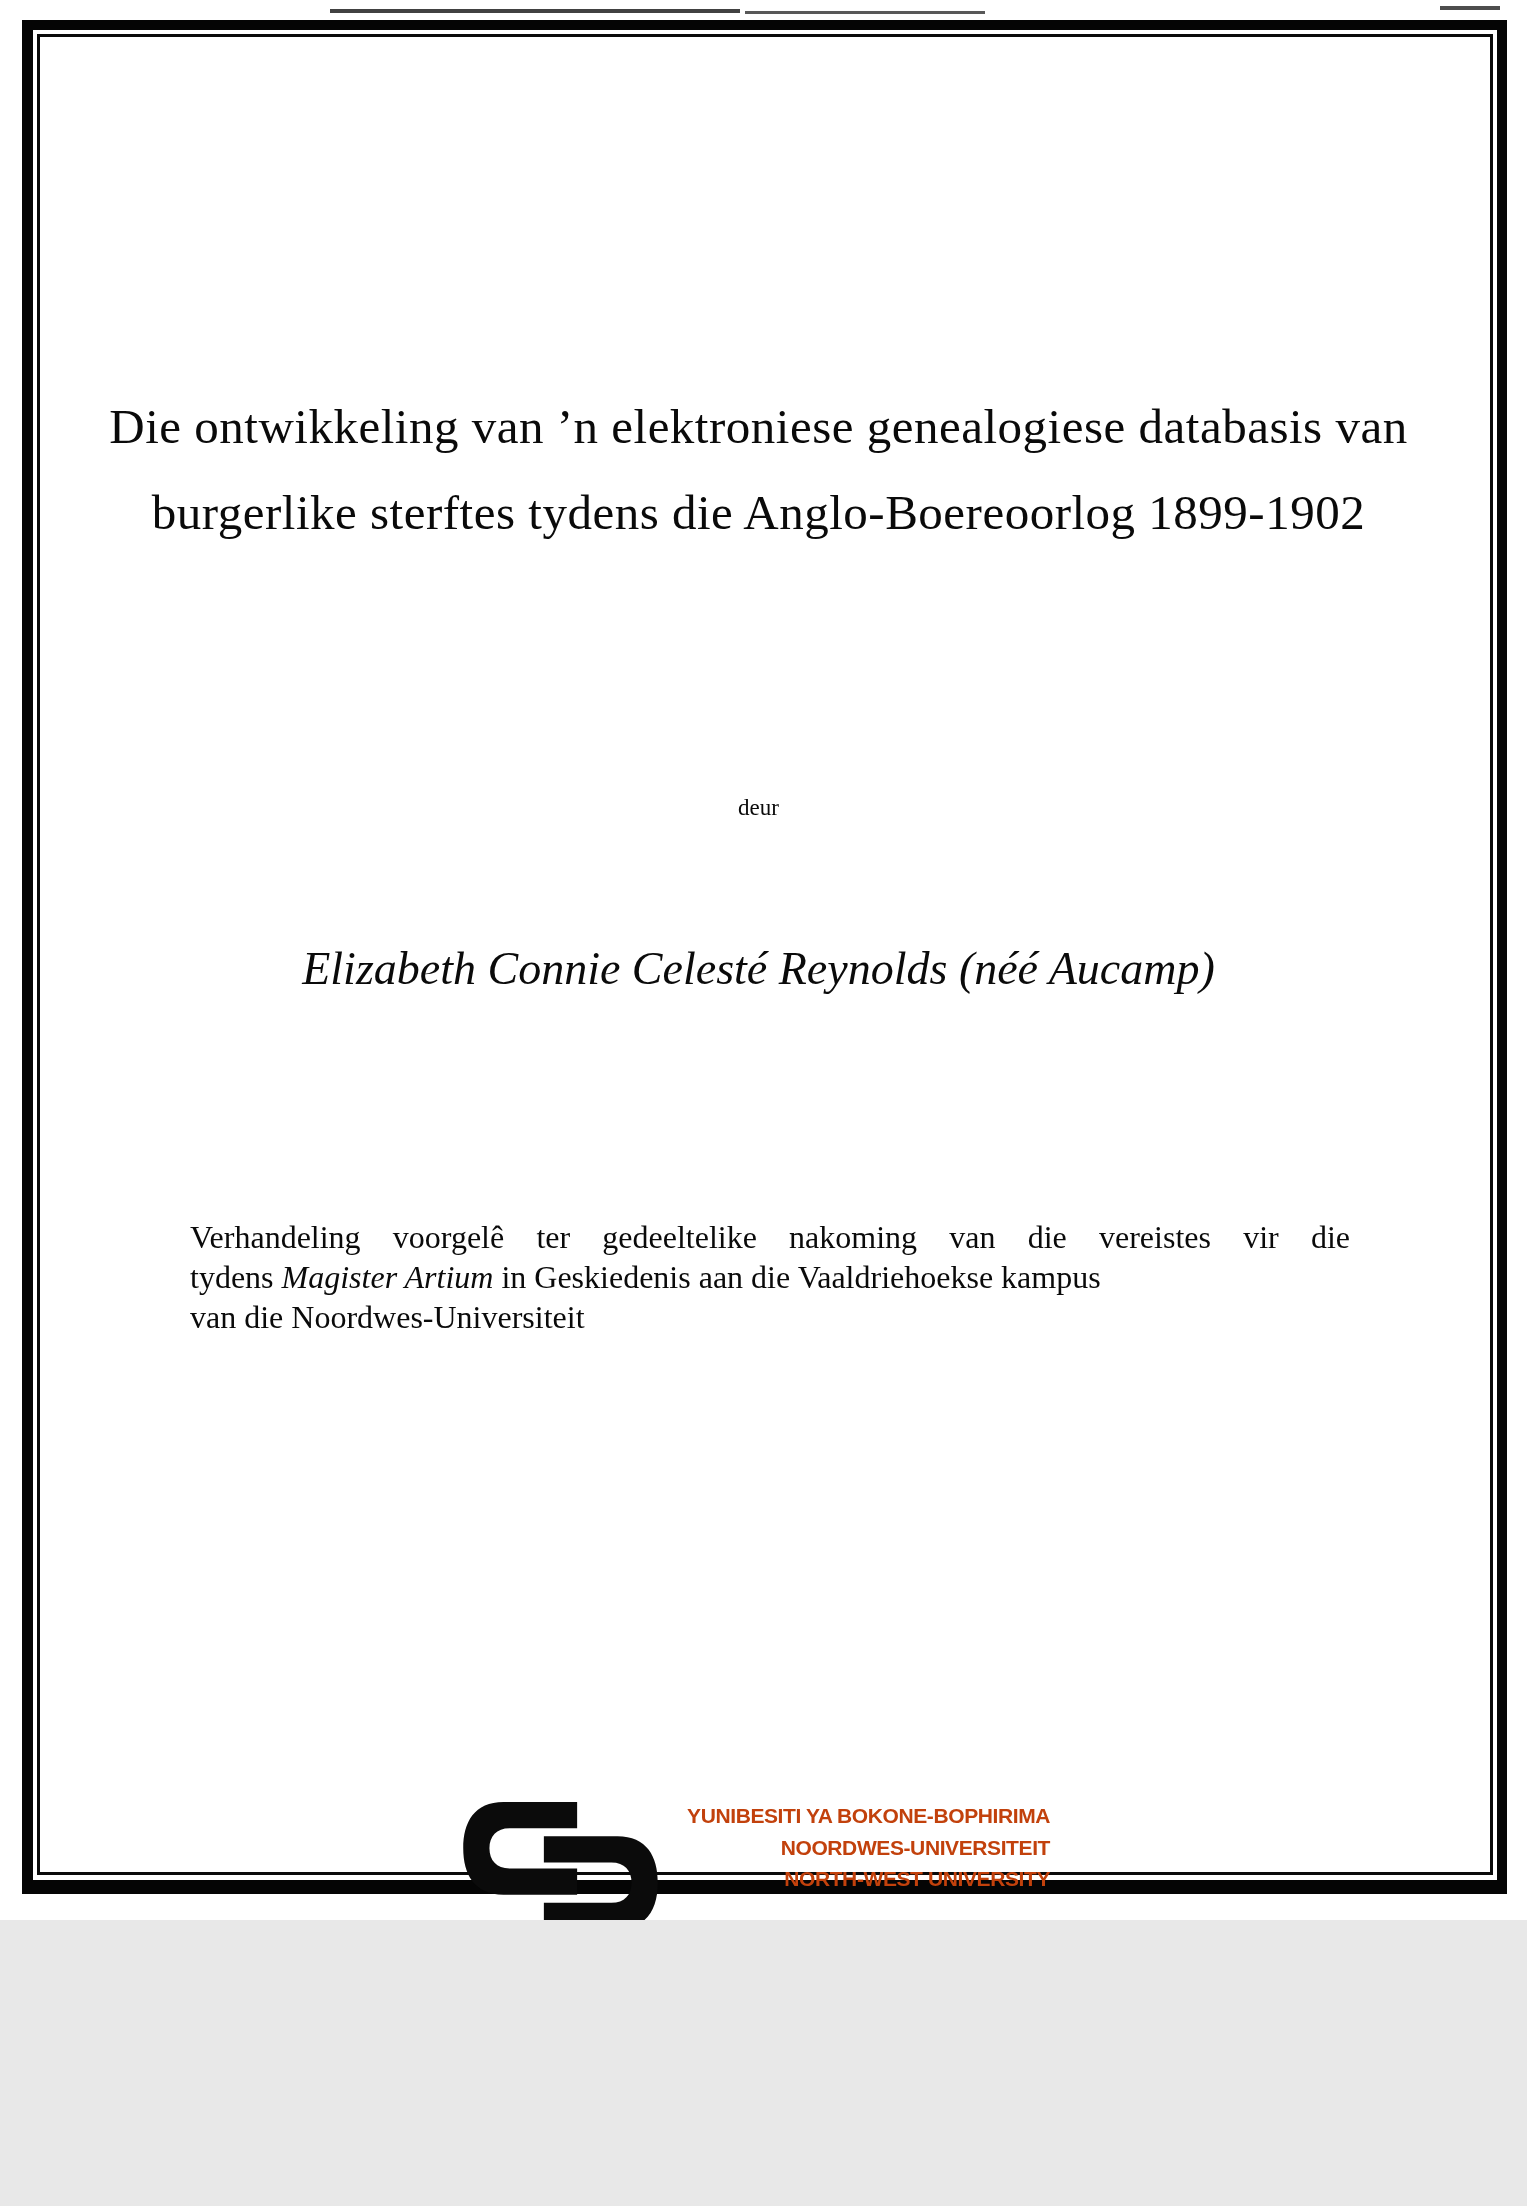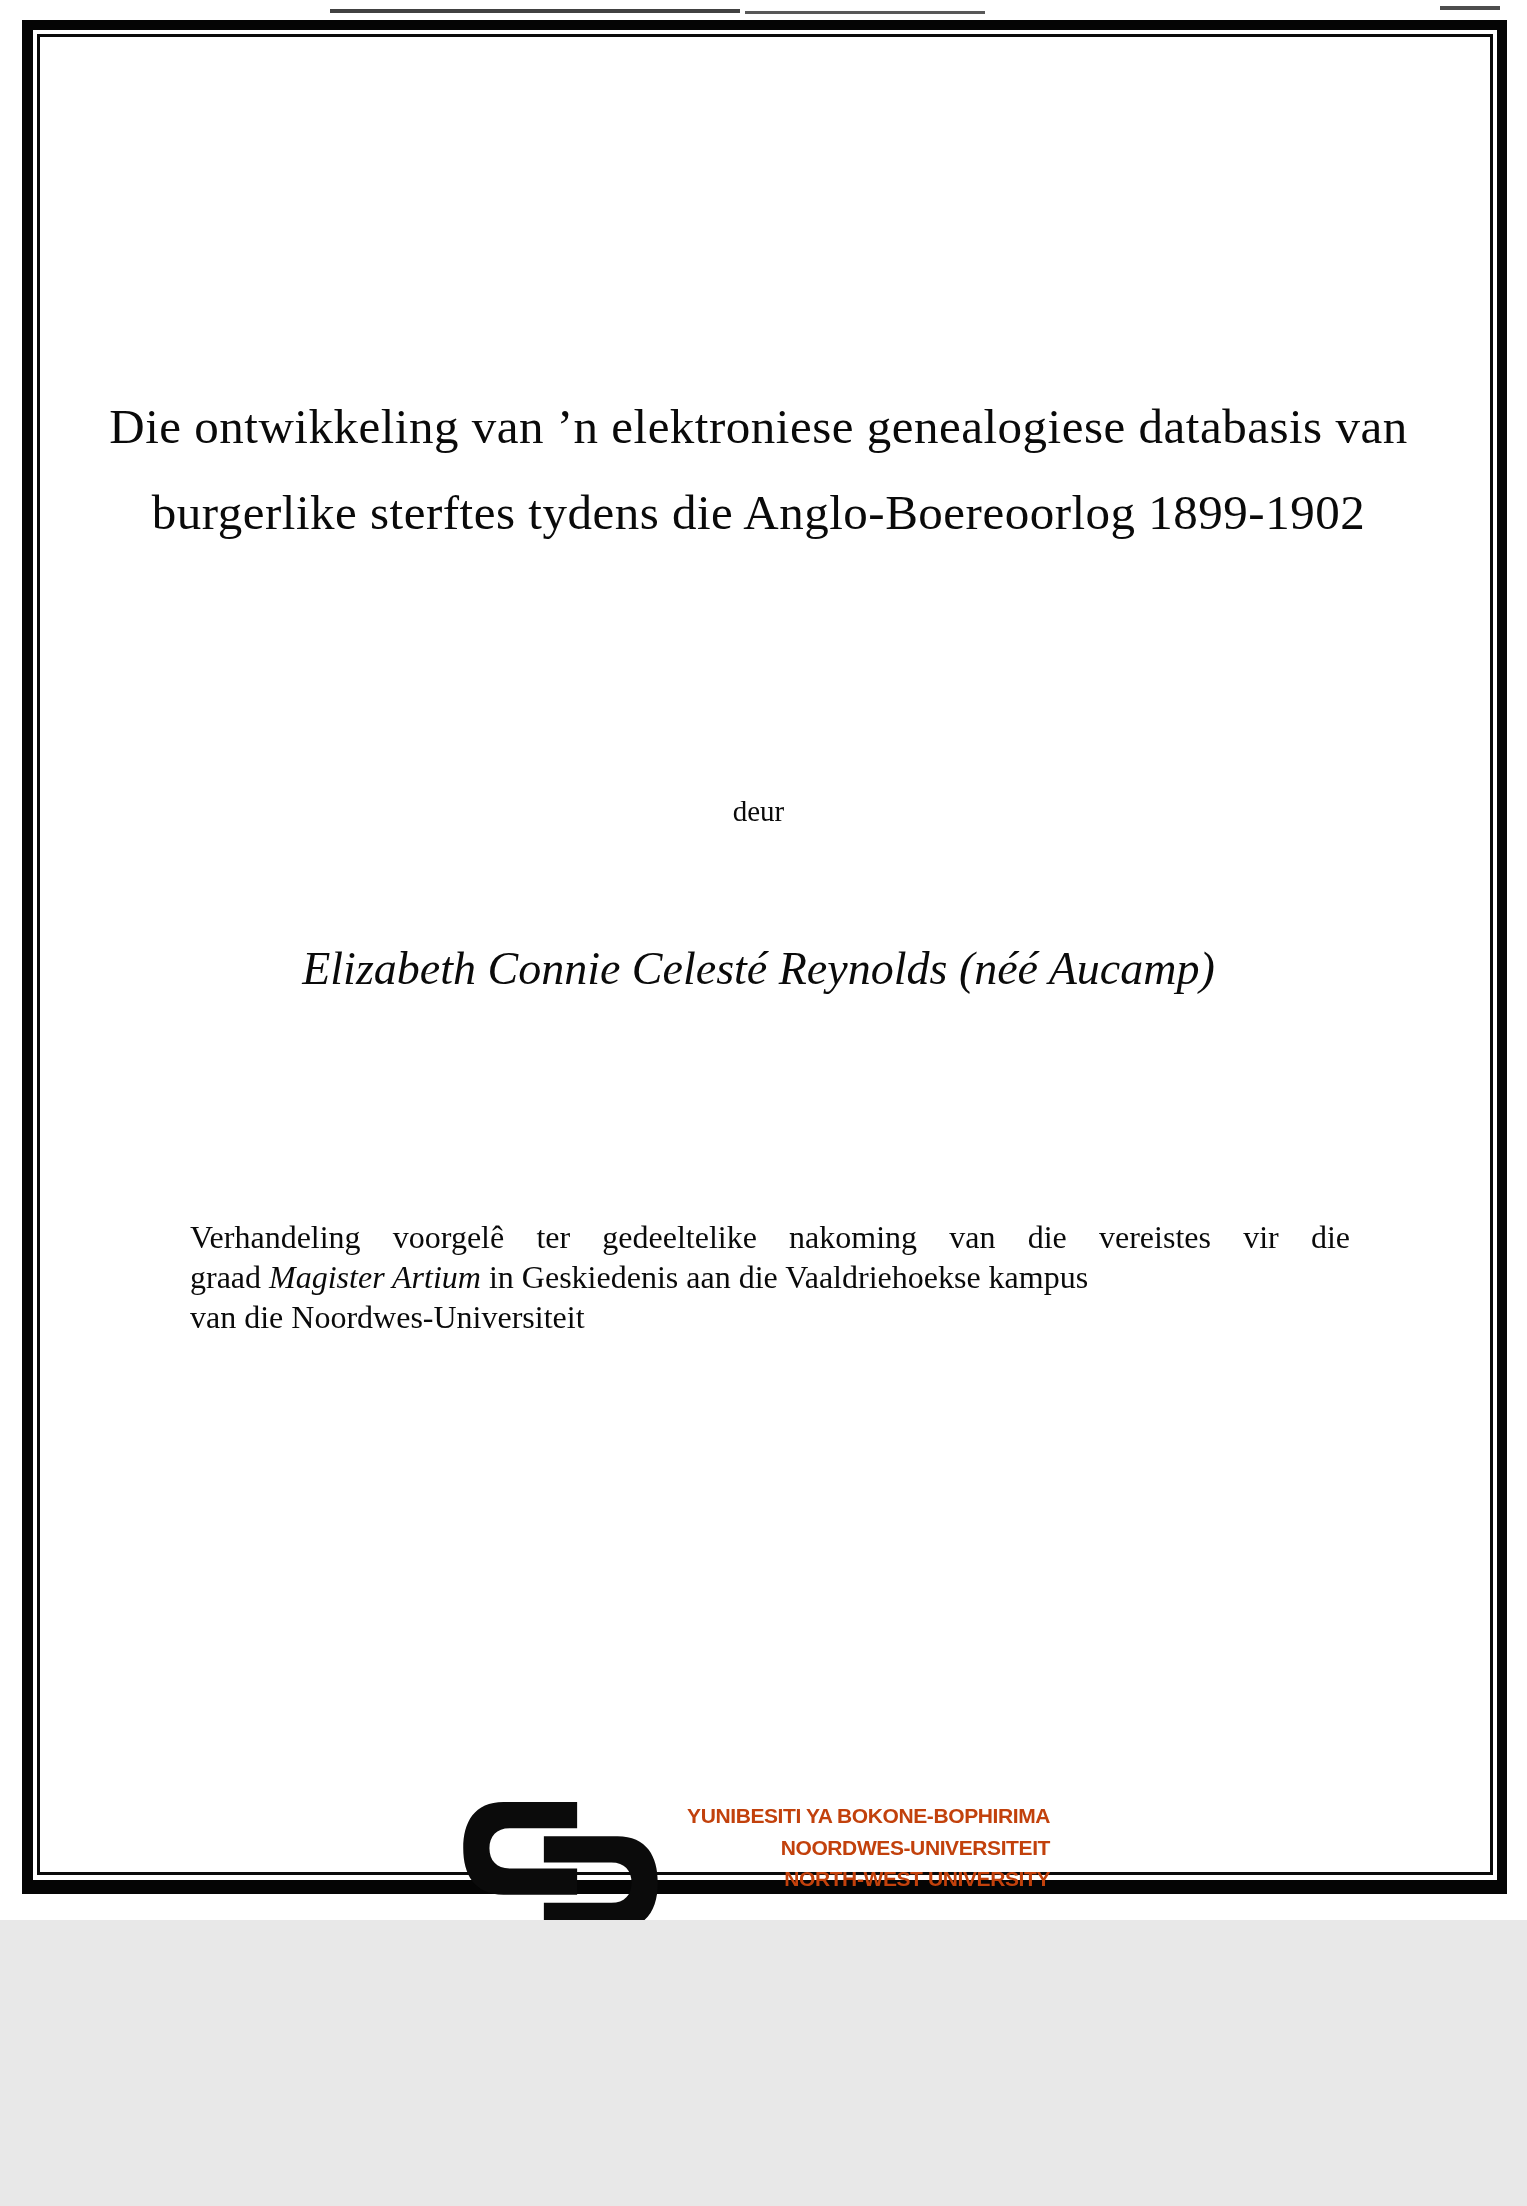--- a/index.html
+++ b/index.html
@@ -49,21 +49,21 @@
     left: 90px; right: 100px; top: 384px;
     text-align: center;
     font-size: 49px;
     line-height: 86px;
     letter-spacing: 0.5px;
   }
   .byline-deur {
     position: absolute;
     left: 0; right: 40px; top: 795px;
     text-align: center;
-    font-size: 29px;
+    font-size: 23px;
     padding-left: 30px;
   }
   .byline-author {
     position: absolute;
     left: 0; right: 10px; top: 942px;
     text-align: center;
     font-size: 46px;
     font-style: italic;
   }
   .declaration {
@@ -121,21 +121,21 @@
     <div>Die ontwikkeling van ’n elektroniese genealogiese databasis van</div>
     <div>burgerlike sterftes tydens die Anglo-Boereoorlog 1899-1902</div>
   </div>
 
   <div class="byline-deur">deur</div>
 
   <div class="byline-author">Elizabeth Connie Celesté Reynolds (néé Aucamp)</div>
 
   <div class="declaration">
     <div class="justified">Verhandeling voorgelê ter gedeeltelike nakoming van die vereistes vir die</div>
-    <div><span>graad </span><span class="italic">Magister Artium</span><span> in Geskiedenis aan die Vaaldriehoekse kampus</span></div>
+    <div><span>tydens </span><span class="italic">Magister Artium</span><span> in Geskiedenis aan die Vaaldriehoekse kampus</span></div>
     <div>van die Noordwes-Universiteit</div>
   </div>
 
 
   <div class="logo">
     <svg class="logo-mark" viewBox="0 0 193 126" xmlns="http://www.w3.org/2000/svg" aria-hidden="true">
       <g fill="#0b0b0b">
 
         <path d="M113,0 H40 C11,0 0,20 0,46 C0,72 11,92 40,92 H113 V66 H46 C33,66 26,58 26,46 C26,34 33,26 46,26 H113 Z"></path>
 

